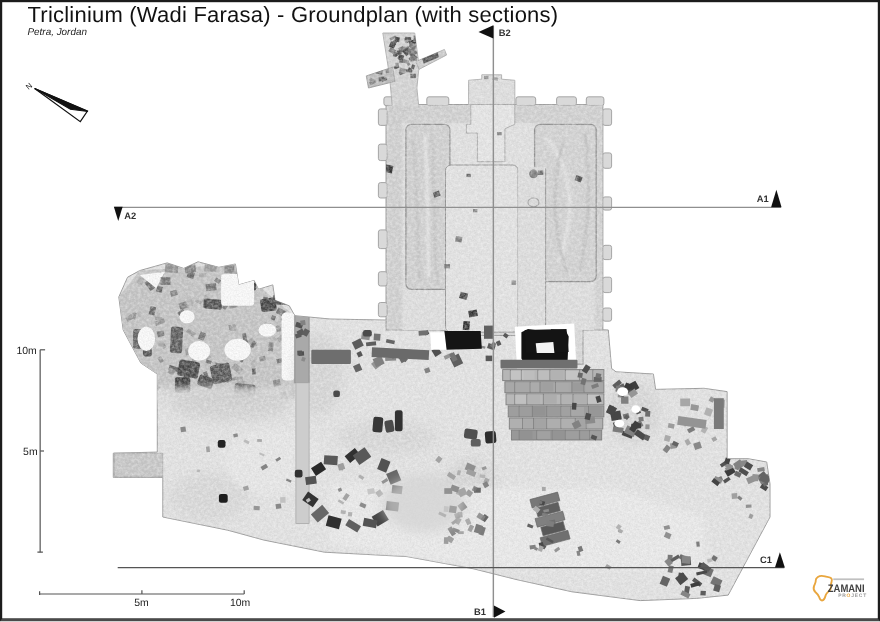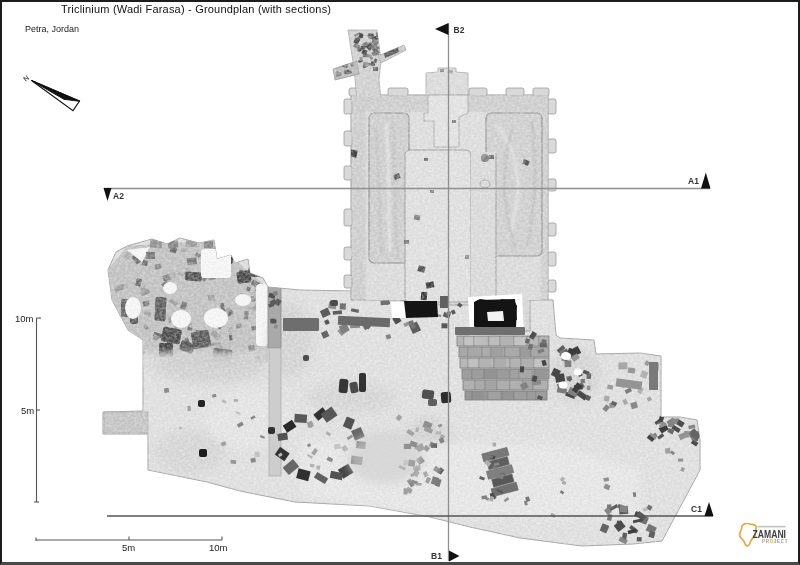--- a/index.html
+++ b/index.html
@@ -1,17 +1,17 @@
 <!DOCTYPE html>
 <html><head><meta charset="utf-8"><style>
 html,body{margin:0;padding:0;}
 body{width:800px;height:565px;position:relative;background:#fff;font-family:"Liberation Sans",sans-serif;overflow:hidden;}
 #frame{position:absolute;left:0;top:0;width:796px;height:560px;border-left:2px solid #1c1c1c;border-top:2px solid #1c1c1c;border-right:2px solid #1c1c1c;border-bottom:3px solid #4a4a4a;}
-#title{position:absolute;left:25px;top:3px;font-size:11px;color:#111;letter-spacing:0.2px;margin-left:36px;}
-#subtitle{position:absolute;left:25px;top:24px;font-size:9px;color:#222;}
+#title{position:absolute;left:25px;top:3px;font-size:20px;color:#111;letter-spacing:0.2px;}
+#subtitle{position:absolute;left:25px;top:24px;font-size:9px;color:#222;font-style:italic;}
 svg{position:absolute;left:0;top:0;}
 </style></head><body>
 
 <div id="frame"></div>
 
 <div id="title">Triclinium (Wadi Farasa) - Groundplan (with sections)</div>
 
 <div id="subtitle">Petra, Jordan</div>
 <svg width="800" height="565" viewBox="0 0 800 565">
 <defs>

